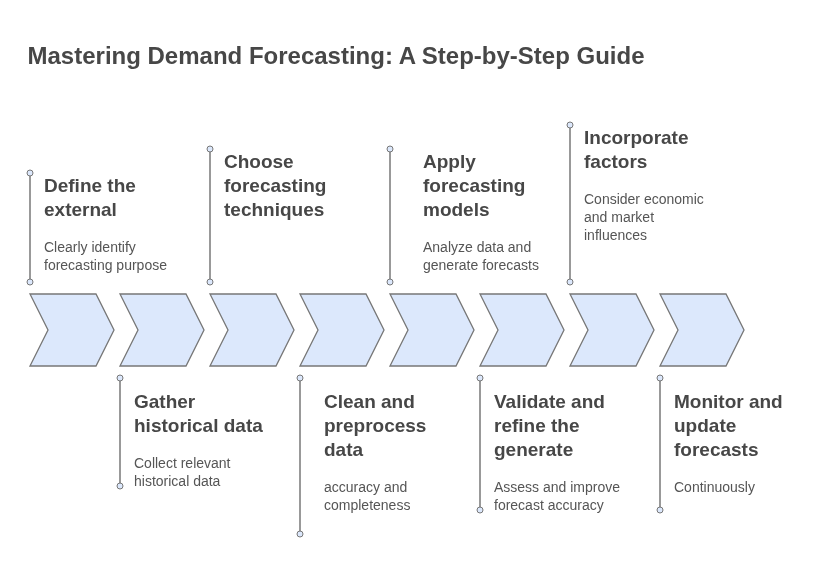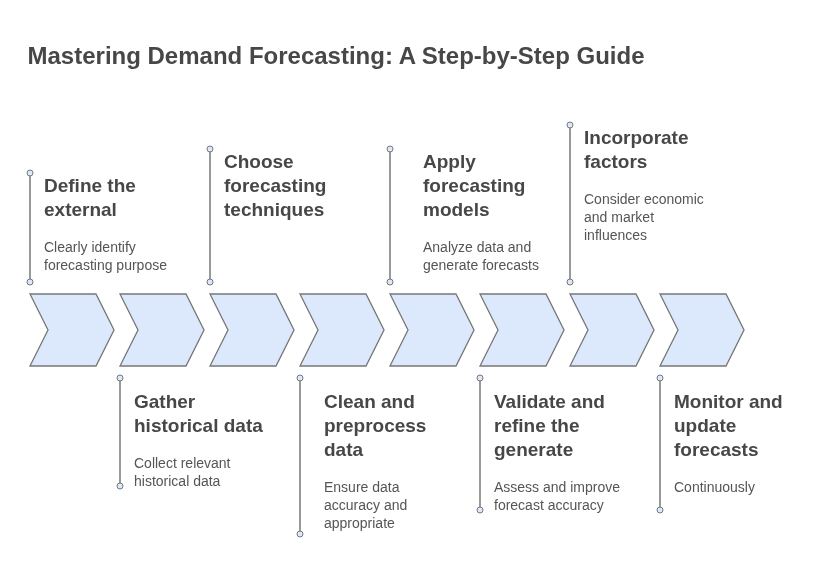--- a/index.html
+++ b/index.html
@@ -78,23 +78,22 @@
         <div>techniques</div>
       </div>
     </div>
     <div class="step-text" style="left: 324px; top: 390px;">
       <div class="step-heading">
         <div>Clean and</div>
         <div>preprocess</div>
         <div>data</div>
       </div>
       <div class="step-desc">
-        <div>Ensure data</div>
         <div>accuracy and</div>
-        <div>appropriate</div>
+        <div>completeness</div>
       </div>
     </div>
     <div class="step-text" style="left: 423px; top: 150px;">
       <div class="step-heading">
         <div>Apply</div>
         <div>forecasting</div>
         <div>models</div>
       </div>
       <div class="step-desc">
         <div>Analyze data and</div>

